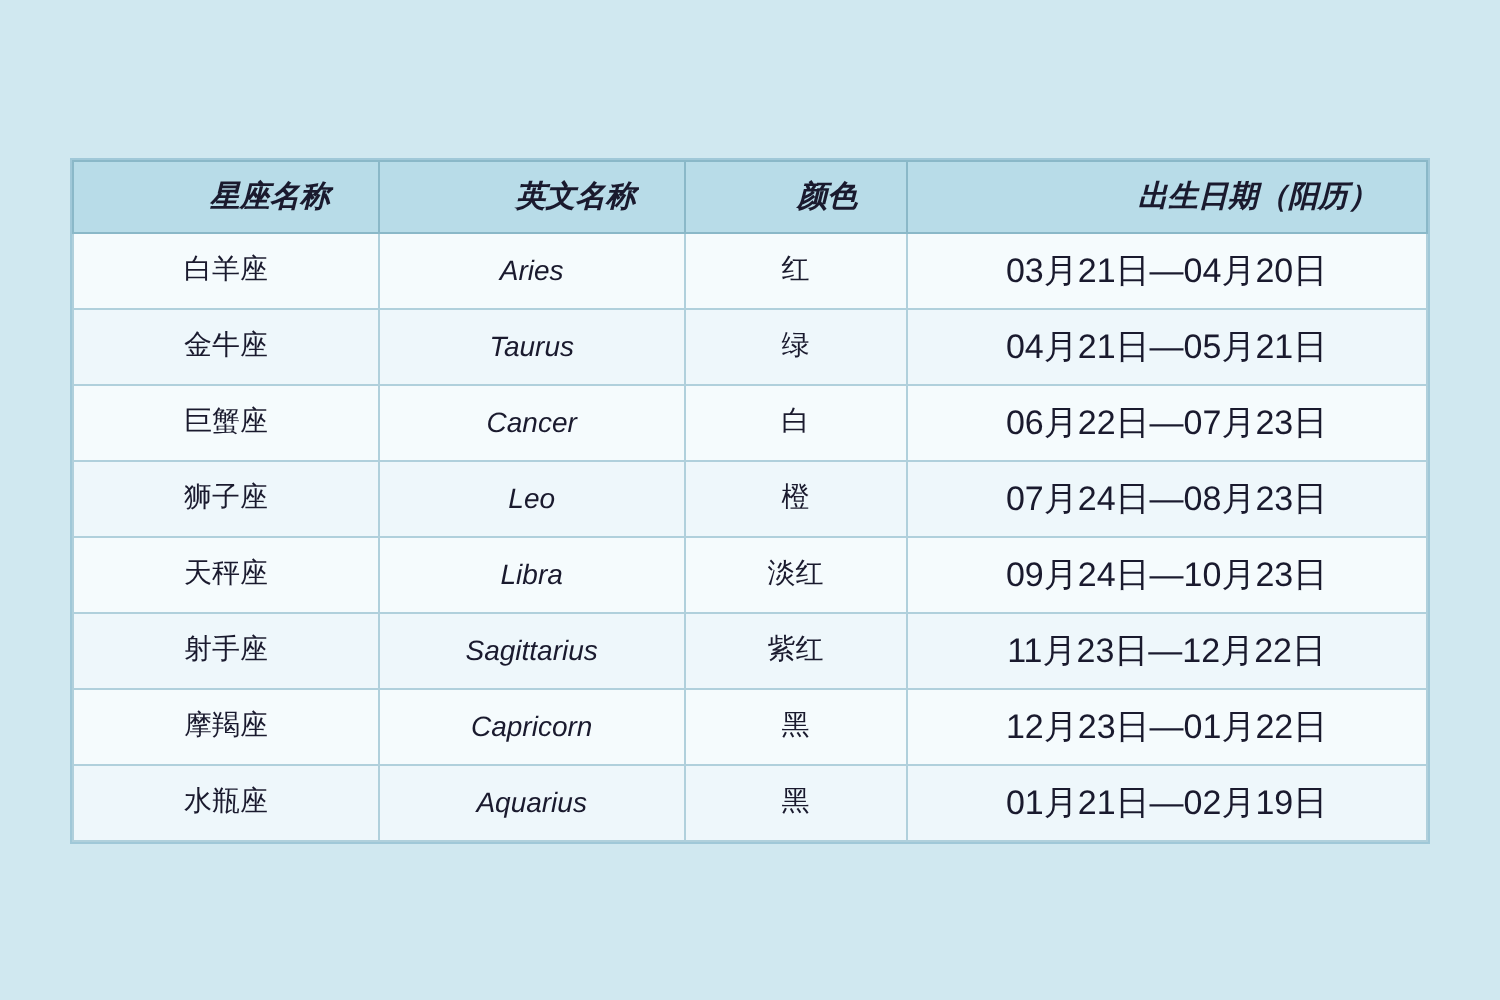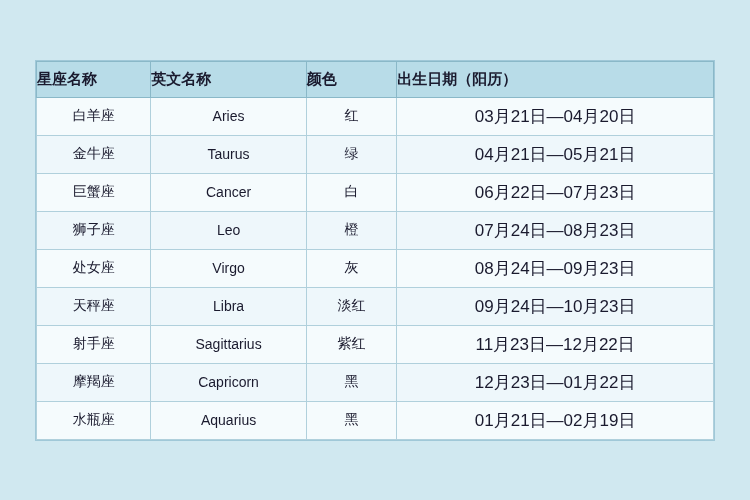--- a/index.html
+++ b/index.html
@@ -28,25 +28,26 @@
       width: 100%;
       border-collapse: collapse;
     }
 
     thead tr {
       background-color: #b8dce8;
     }
 
     thead th {
       border: 1px solid #8ab8c8;
-      padding: 8px 0;
-      text-align: left;
+      padding: 8px 24px;
+      text-align: right;
       font-size: 15px;
       font-weight: bold;
       color: #1a1a2e;
+      font-style: italic;
     }
 
     tbody tr {
       background-color: #f5fbfd;
       margin-left: 19px;
     }
 
     tbody tr:nth-child(even) {
       background-color: #eef7fb;
     }
@@ -55,20 +56,21 @@
       border: 1px solid #b0d0dc;
       padding: 7px 12px;
       text-align: center;
       font-size: 14px;
       color: #1a1a2e;
     }
 
     tbody td:nth-child(2) {
       font-family: Arial, sans-serif;
       font-size: 14px;
+      font-style: italic;
     }
 
     tbody td:nth-child(4) {
       font-family: Arial, sans-serif;
       font-size: 17px;
     }
   </style>
 </head>
 <body>
 
@@ -101,26 +103,20 @@
           <td>白</td>
           <td>06月22日—07月23日</td>
         </tr>
         <tr>
           <td>狮子座</td>
           <td>Leo</td>
           <td>橙</td>
           <td>07月24日—08月23日</td>
         </tr>
         <tr>
-          <td>处女座</td>
-          <td>Virgo</td>
-          <td>灰</td>
-          <td>08月24日—09月23日</td>
-        </tr>
-        <tr>
           <td>天秤座</td>
           <td>Libra</td>
           <td>淡红</td>
           <td>09月24日—10月23日</td>
         </tr>
         <tr>
           <td>射手座</td>
           <td>Sagittarius</td>
           <td>紫红</td>
           <td>11月23日—12月22日</td>

